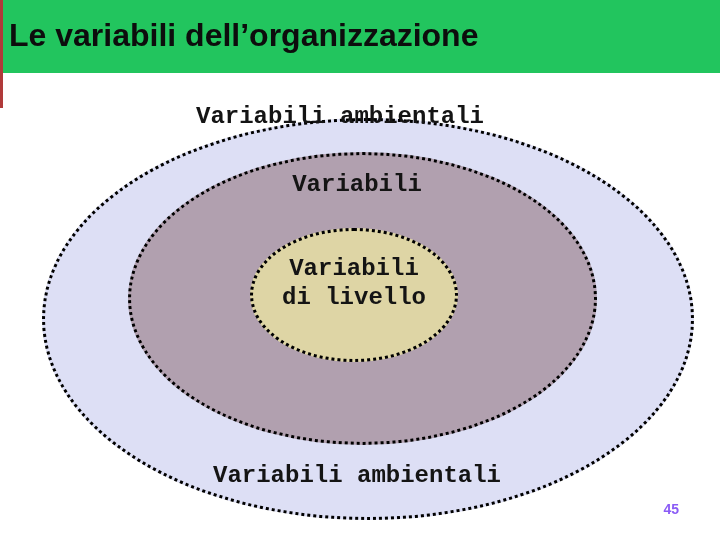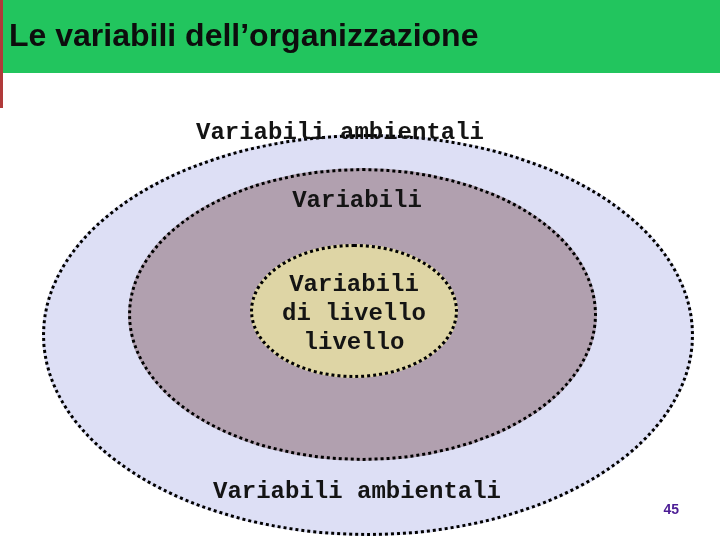--- a/index.html
+++ b/index.html
@@ -47,21 +47,20 @@
     left: 0; top: 0;
     width: 3px;
     height: 108px;
     background: #b03a3a;
     z-index: 10;
   }
   
   .diagram {
     position: absolute;
     inset: 0;
-    margin-top: 16px;
   }
   .ellipse {
     position: absolute;
     border-radius: 50%;
     border: 3px dotted #000000;
     box-sizing: border-box;
   }
   .ellipse.outer {
     left: 42px;  top: 118px;
     width: 652px; height: 402px;
@@ -95,21 +94,21 @@
   .label-middle-bottom{ left: 360px; top: 381px; }
   .label-outer-bottom { left: 357px; top: 463px; }
   
   .page-number {
     position: absolute;
     right: 41px;
     top: 501px;
     font-family: "Liberation Sans", sans-serif;
     font-size: 14px;
     font-weight: bold;
-    color: #4c1d95;
+    color: #8b5cf6;
   }
 </style>
 </head>
 <body>
 
 <div class="slide">
 
   <div class="title-bar">
     <h1 class="title-text">Le variabili dell’organizzazione</h1>
   </div>
@@ -124,21 +123,20 @@
 
     <div class="ellipse inner"></div>
 
     <div class="mono-label label-outer-top">Variabili ambientali</div>
 
     <div class="mono-label label-middle-top">Variabili</div>
 
     <div class="mono-label label-inner-block">
       <div>Variabili</div>
       <div>di livello</div>
-      <div>livello</div>
     </div>
 
 
     <div class="mono-label label-outer-bottom">Variabili ambientali</div>
 
   </div>
 
   <div class="page-number">45</div>
 
 </div>

